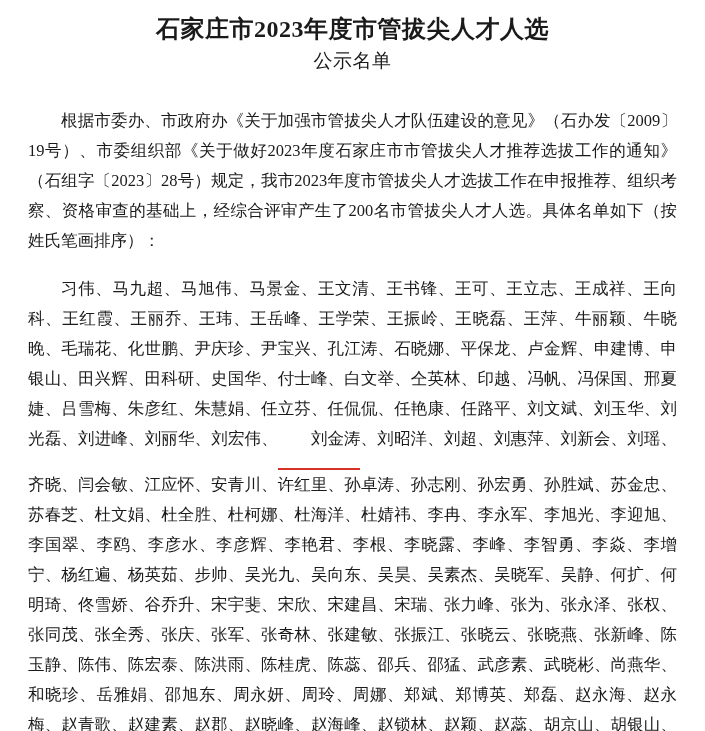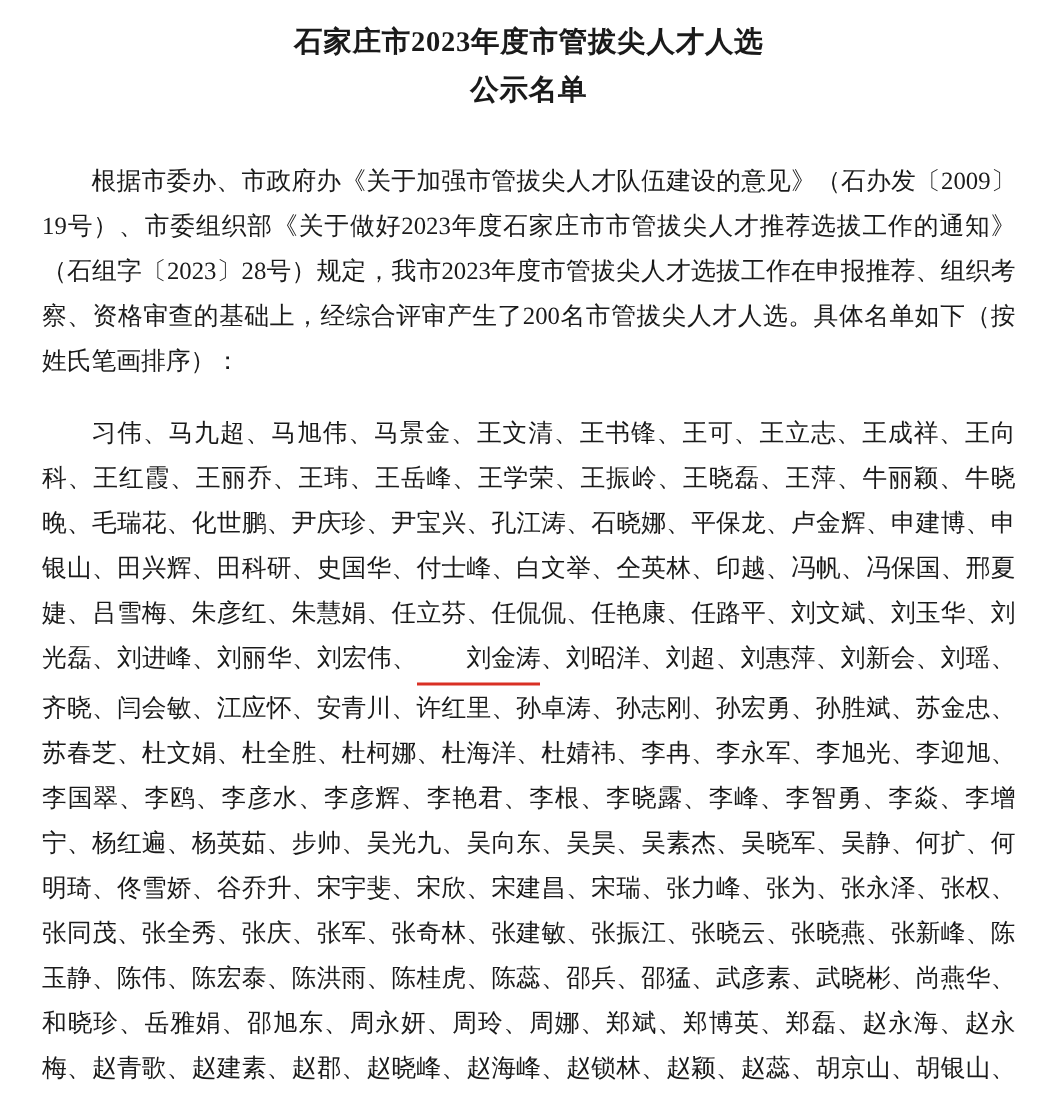--- a/index.html
+++ b/index.html
@@ -19,28 +19,28 @@
     height: 731px;
     box-sizing: border-box;
     padding: 10px 28px 0 28px;
     position: relative;
   }
   .title-block {
     text-align: center;
     margin-top: 4px;
   }
   .title-line {
-    font-size: 19px;
+    font-size: 24px;
     font-weight: bold;
     line-height: 30px;
     letter-spacing: 0.5px;
   }
   .title-line2 {
     font-size: 19px;
-    font-weight: bold;
+    font-weight: normal;
     line-height: 30px;
     margin-top: 2px;
     letter-spacing: 0.5px;
   }
   .body-para {
     margin-top: 30px;
     font-size: 16.5px;
     line-height: 30px;
     text-align: justify;
     text-justify: inter-ideograph;
@@ -51,21 +51,21 @@
     font-size: 16.5px;
     line-height: 30px;
     text-align: justify;
     text-justify: inter-ideograph;
     text-indent: 2em;
   }
   .highlight-name {
     position: relative;
     display: inline-block;
     border-bottom: 2px solid #d93025;
-    padding-bottom: 1px;
+    padding-bottom: 14px;
   }
 </style>
 </head>
 <body>
 
 <div class="page">
 
   <div class="title-block">
     <div class="title-line">石家庄市2023年度市管拔尖人才人选</div>
     <div class="title-line2">公示名单</div>

